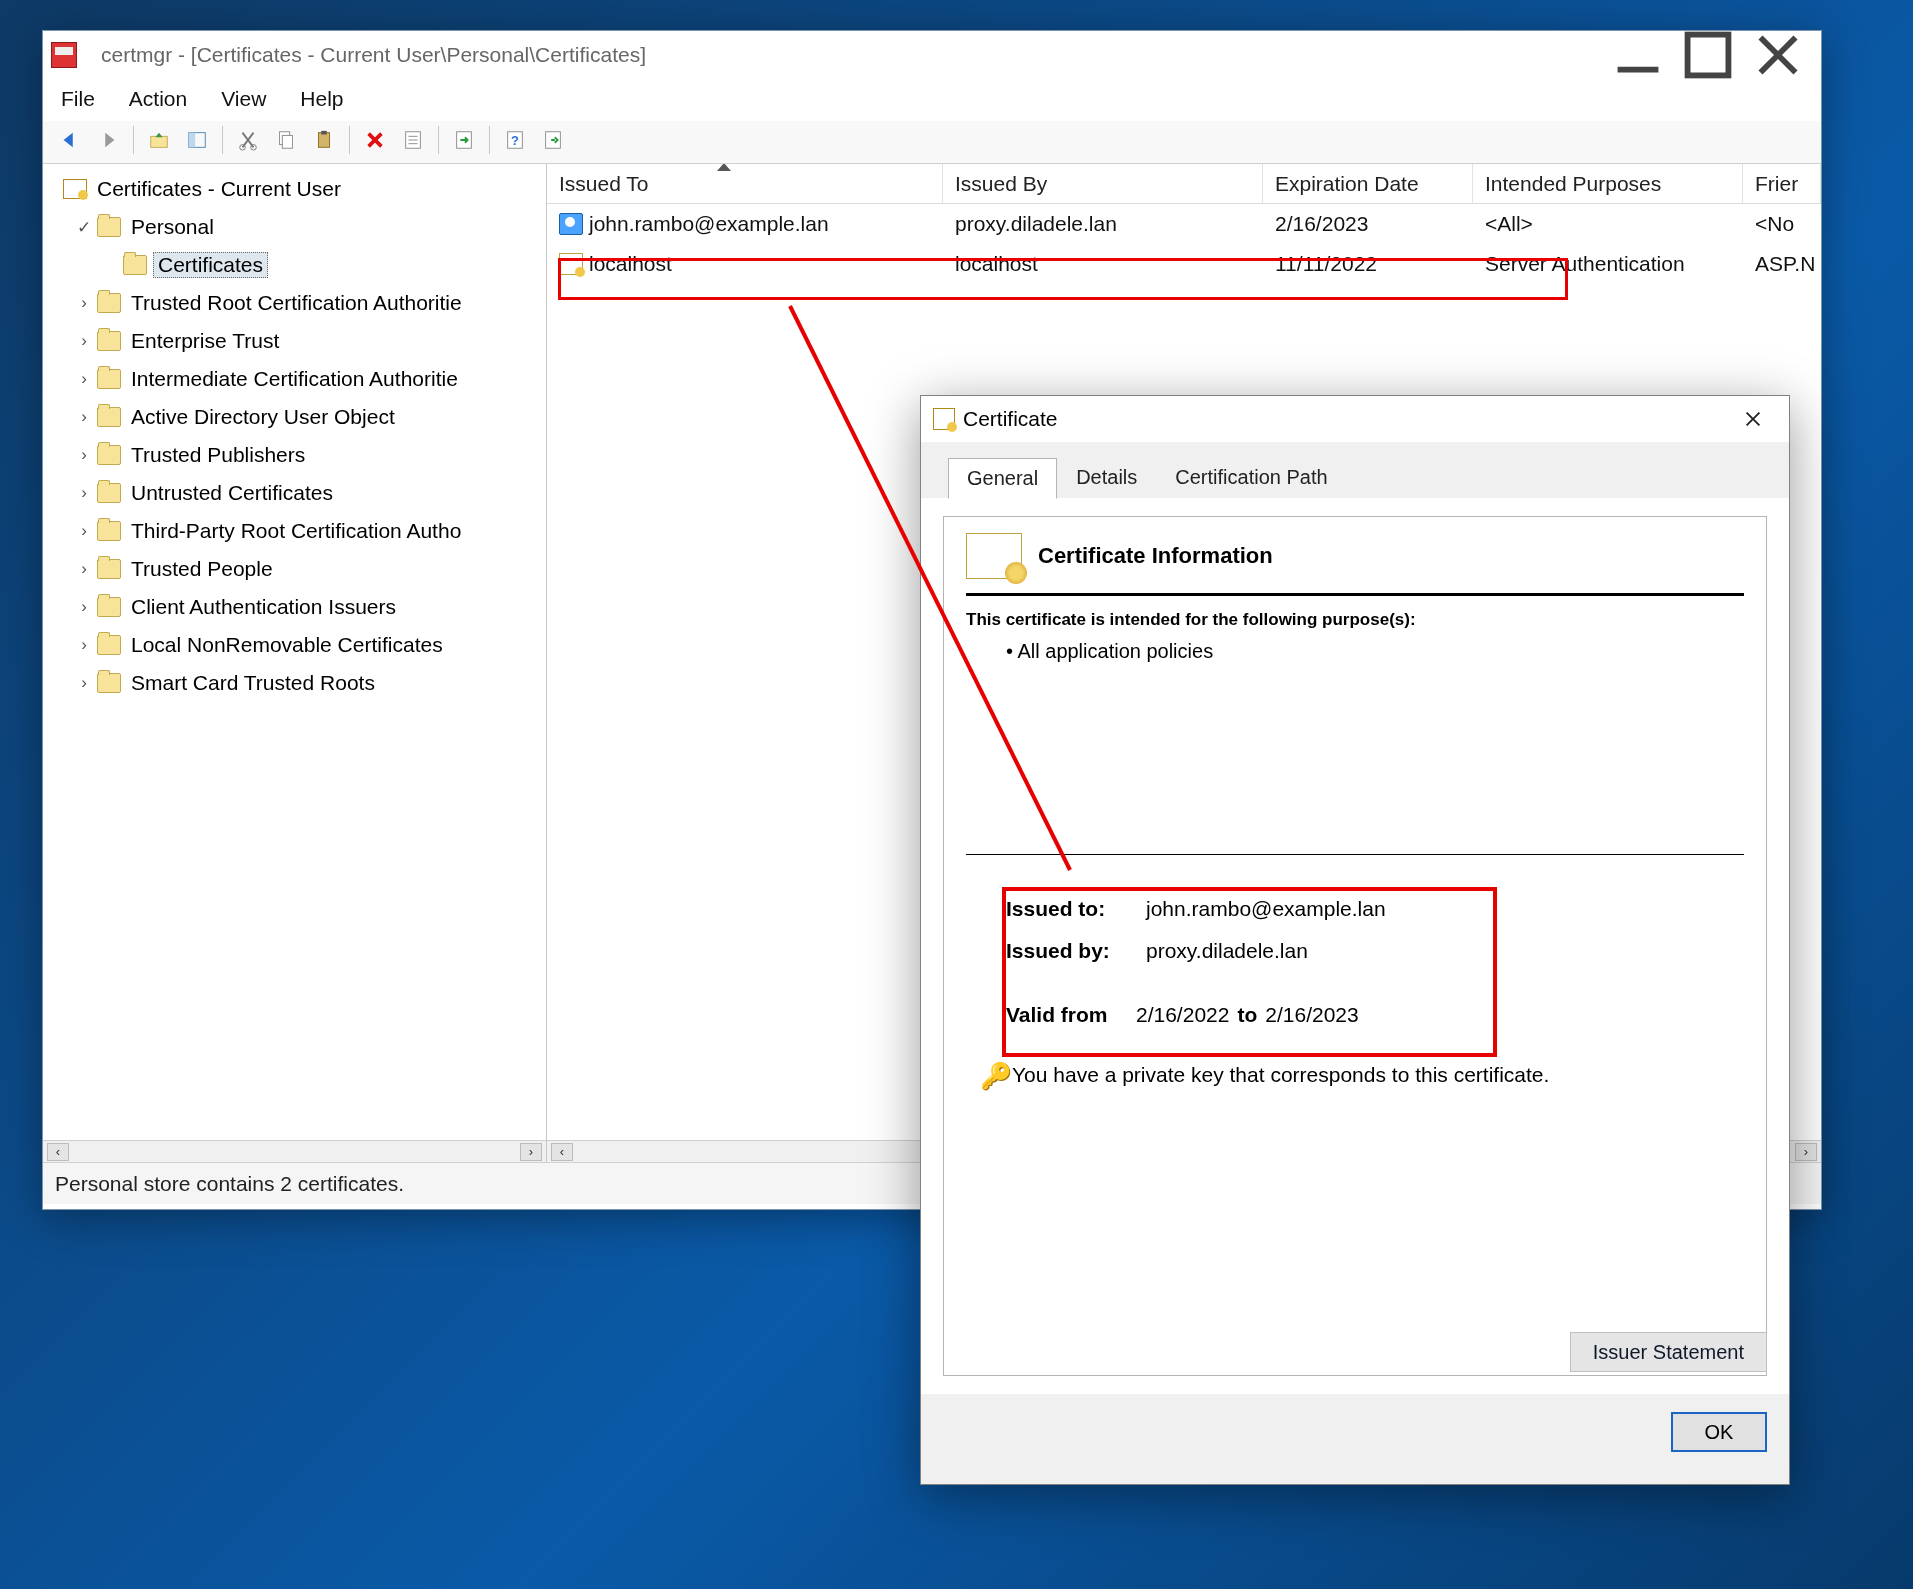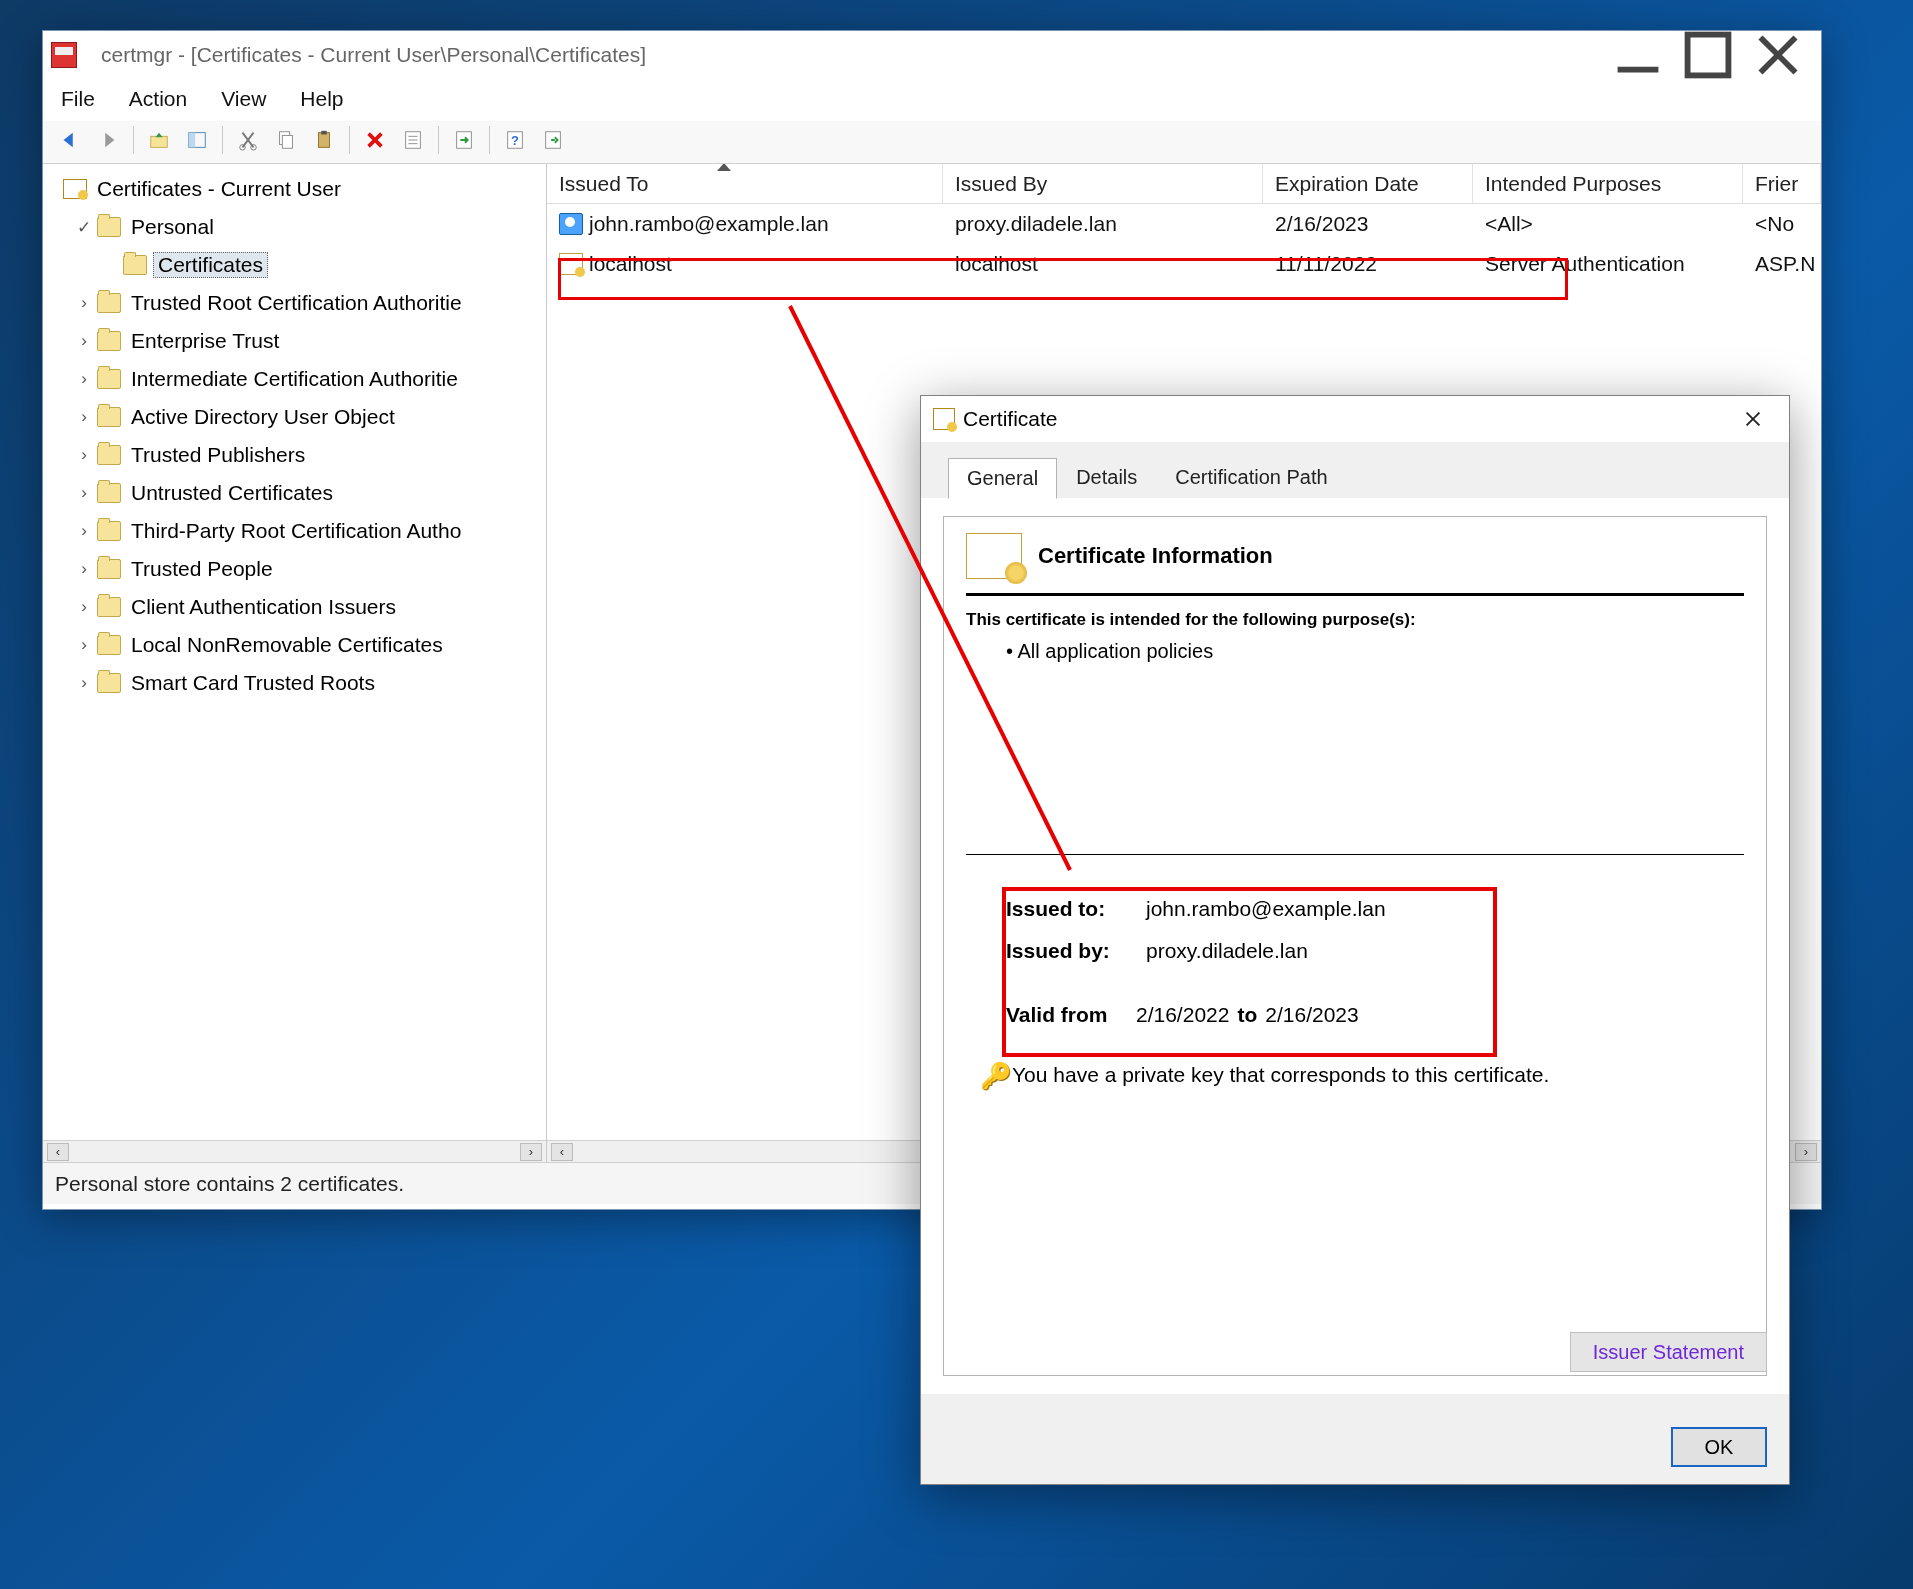--- a/index.html
+++ b/index.html
@@ -284,21 +284,21 @@
     background:#f0f0f0;
     gap: 14px;
   }
   .btn {
     min-width: 96px; height: 40px;
     display:flex; align-items:center; justify-content:center;
     padding: 0 22px;
     font-size: 20px;
     background:#e1e1e1; border:1px solid #adadad;
   }
-  .btn.issuer { margin-top:-62px; position:relative; z-index:2; color:#6d28d9; background:#e5e5e5; border:1px solid #c0c0c0;}
+  .btn.issuer { margin-top:-62px; position:relative; z-index:2; color:#0f172a; background:#e5e5e5; border:1px solid #c0c0c0;}
   .btn.ok { margin-top: 20px; border:2px solid #1a64c2; }
 
   .red-field-box {
     position:absolute;
     border:4px solid #e60000;
     pointer-events:none;
   }
 </style>
 </head>
 <body>
@@ -618,21 +618,21 @@
           <span class="key-icon">🔑</span>
           <span>You have a private key that corresponds to this certificate.</span>
         </div>
 
         <div class="red-field-box" style="left:58px; top:370px; width:495px; height:170px;"></div>
       </div>
     </div>
     <div class="dlg-footer">
       <div class="btn issuer">Issuer Statement</div>
     </div>
-    <div style="position:absolute; right:22px; bottom:17px;">
+    <div style="position:absolute; right:22px; bottom:32px;">
       <div class="btn ok">OK</div>
     </div>
   </div>
 
   <svg class="annot-line" style="left:0; top:0; width:1913px; height:1589px;">
     <line x1="790" y1="306" x2="1070" y2="870" stroke="#e60000" stroke-width="4"></line>
   </svg>
 
 </div>
 

